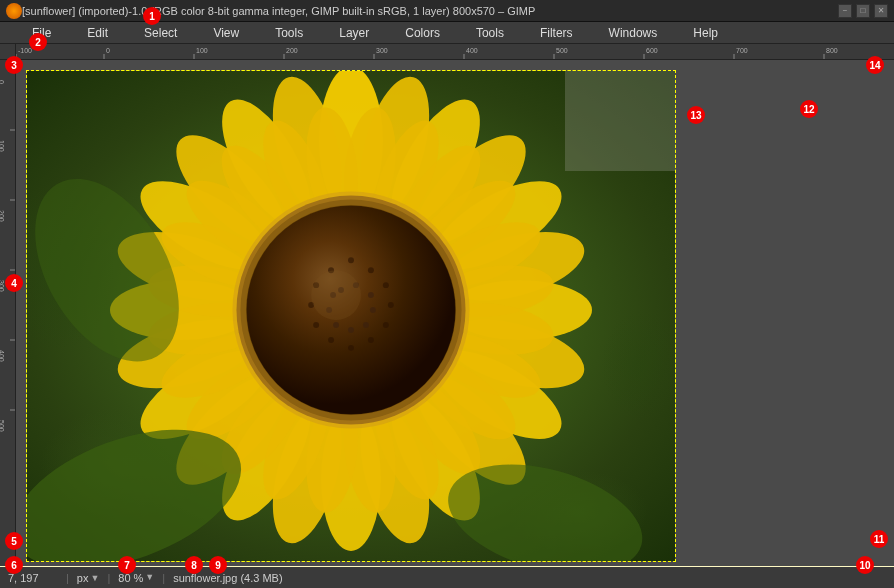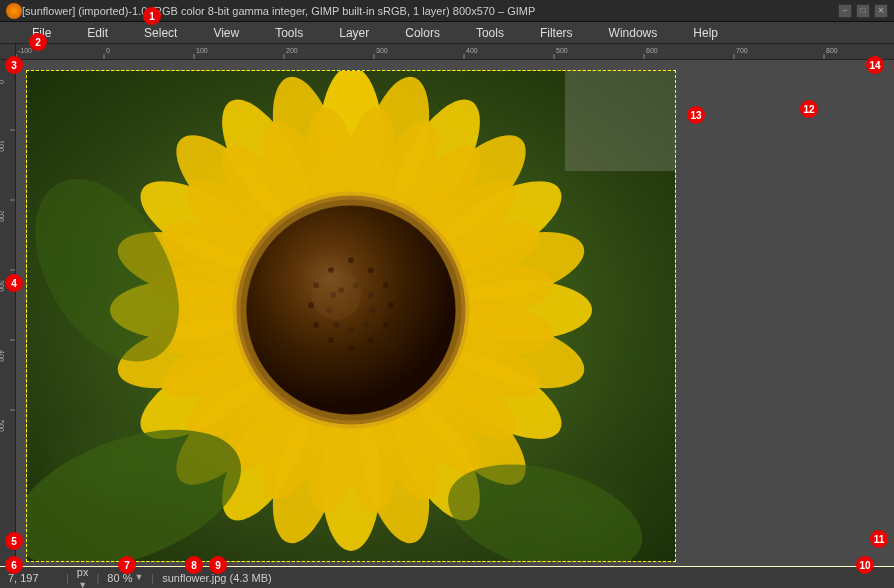--- a/index.html
+++ b/index.html
@@ -151,21 +151,20 @@
     }
 
     .status-sep {
       color: #666;
     }
 
     .status-unit {
       display: flex;
       align-items: center;
       gap: 2px;
-      flex-direction: column;
     }
 
     .unit-label {
       color: #ccc;
     }
 
     .zoom-section {
       display: flex;
       align-items: flex-start;
       gap: 2px;

